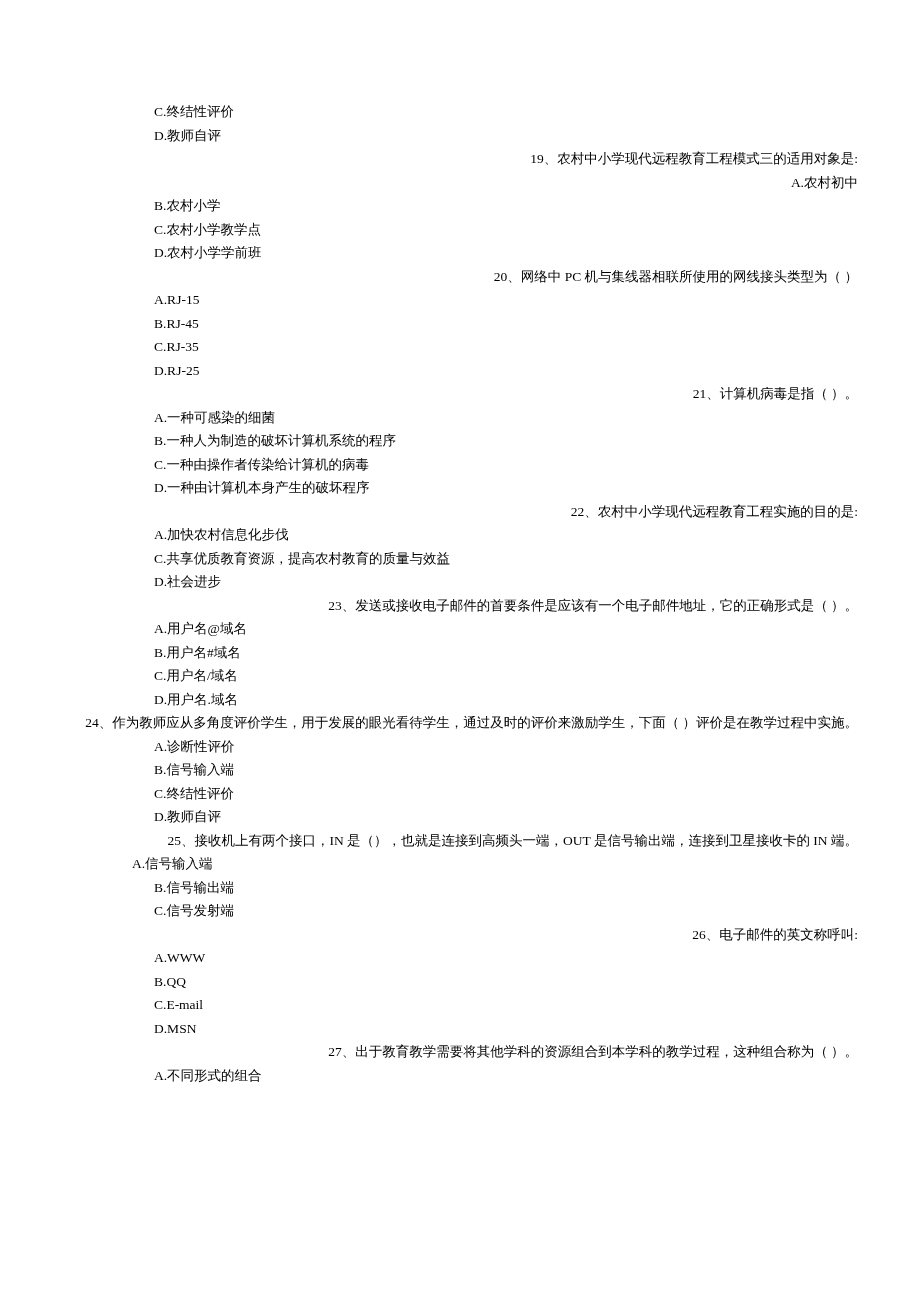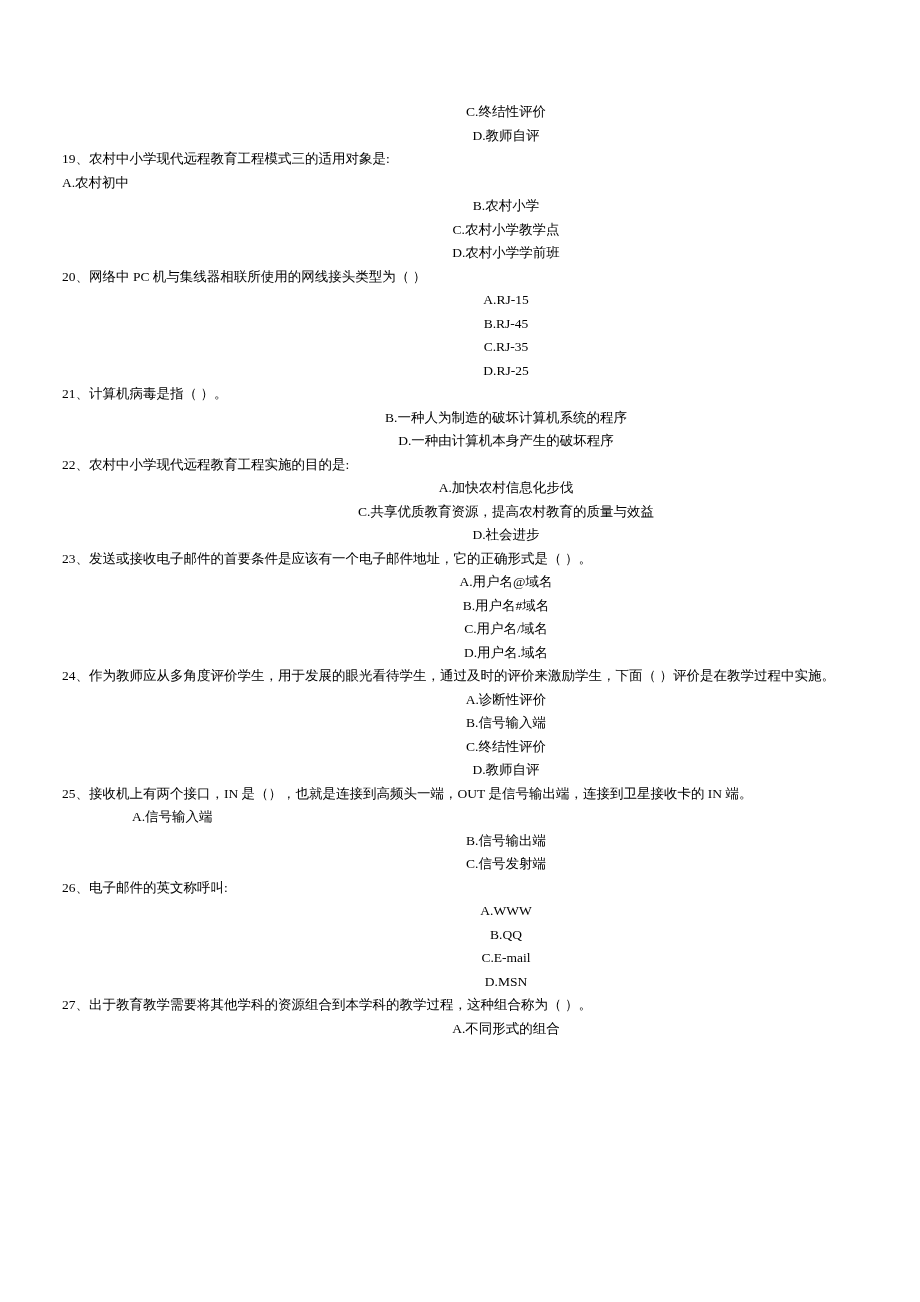--- a/index.html
+++ b/index.html
@@ -8,47 +8,49 @@
     background: #ffffff;
     font-family: "SimSun", "宋体", serif;
     font-size: 13.5px;
     line-height: 23.5px;
     color: #000000;
     width: 920px;
     box-sizing: border-box;
   }
   .opt-indent {
     padding-left: 92px;
-    text-align: center;
   }
   .opt-indent2 {
     padding-left: 70px;
   }
   .q {
     padding-left: 0;
+    text-align: right;
   }
 </style>
 </head>
 <body>
 
 <div id="doc">
     <div class="opt-indent">C.终结性评价</div>
     <div class="opt-indent">D.教师自评</div>
     <div class="q">19、农村中小学现代远程教育工程模式三的适用对象是:</div>
     <div class="q">A.农村初中</div>
     <div class="opt-indent">B.农村小学</div>
     <div class="opt-indent">C.农村小学教学点</div>
     <div class="opt-indent">D.农村小学学前班</div>
     <div class="q">20、网络中 PC 机与集线器相联所使用的网线接头类型为（          ）</div>
     <div class="opt-indent">A.RJ-15</div>
     <div class="opt-indent">B.RJ-45</div>
     <div class="opt-indent">C.RJ-35</div>
     <div class="opt-indent">D.RJ-25</div>
     <div class="q">21、计算机病毒是指（              ）。</div>
+    <div class="opt-indent">A.一种可感染的细菌</div>
     <div class="opt-indent">B.一种人为制造的破坏计算机系统的程序</div>
+    <div class="opt-indent">C.一种由操作者传染给计算机的病毒</div>
     <div class="opt-indent">D.一种由计算机本身产生的破坏程序</div>
     <div class="q">22、农村中小学现代远程教育工程实施的目的是:</div>
     <div class="opt-indent">A.加快农村信息化步伐</div>
     <div class="opt-indent">C.共享优质教育资源，提高农村教育的质量与效益</div>
     <div class="opt-indent">D.社会进步</div>
     <div class="q">23、发送或接收电子邮件的首要条件是应该有一个电子邮件地址，它的正确形式是（     ）。</div>
     <div class="opt-indent">A.用户名@域名</div>
     <div class="opt-indent">B.用户名#域名</div>
     <div class="opt-indent">C.用户名/域名</div>
     <div class="opt-indent">D.用户名.域名</div>

